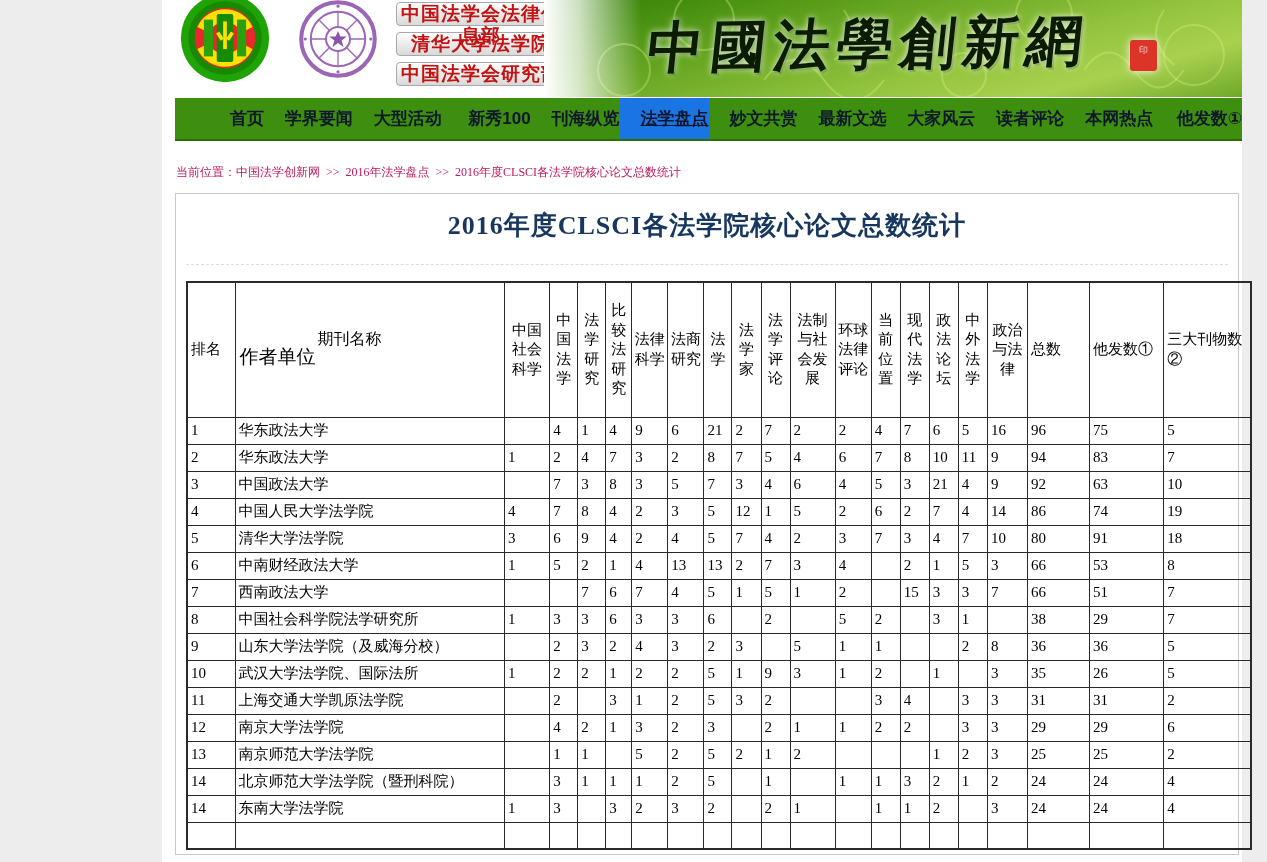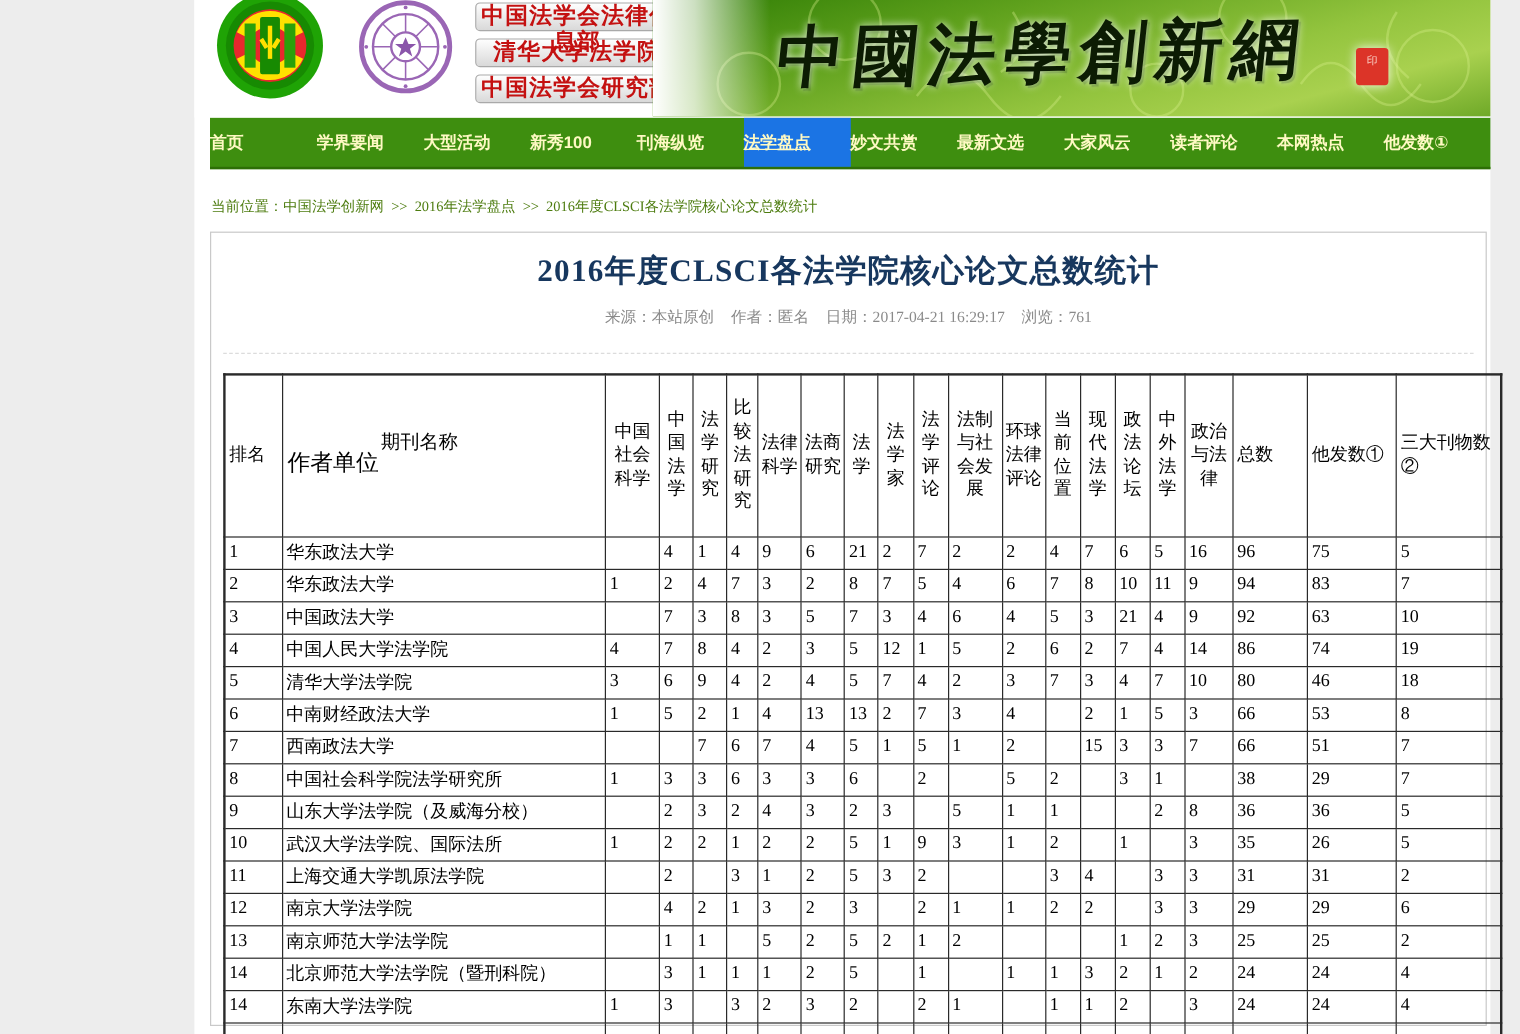--- a/index.html
+++ b/index.html
@@ -35,27 +35,27 @@
   .seal {
     position:absolute; right:85px; top:40px; width:27px; height:31px;
     background:#dc3428; border-radius:3px; box-shadow:0 0 9px rgba(255,255,255,0.9);
     color:rgba(255,235,225,0.85); font-size:9px; line-height:10px; text-align:center; padding-top:5px;
   }
 
   
   .nav { display:flex; margin-left:13px; width:1067px; height:43px;
     background:#3e8e0f; border-bottom:2px solid #2d6f06; }
   .nav-item {
-    flex:1; text-align:left; line-height:41px; color:#fef9c3; font-size:14px; font-weight:bold;
+    flex:1; text-align:right; line-height:41px; color:#0f172a; font-size:17px; font-weight:bold;
     font-family:"Liberation Sans","DejaVu Sans",sans-serif; cursor:pointer; white-space:nowrap;
   }
   .nav-item.active { background:#1b74e4;text-decoration:underline; }
 
   
-  .breadcrumb { margin:23px 0 0 14px; font-size:12px; color:#4d7c0f; }
+  .breadcrumb { margin:23px 0 0 14px; font-size:12px; color:#be185d; }
   .crumb-sep { margin:0 6px; }
   .crumb-link { cursor:pointer; }
 
   
   .article { margin:12px 0 0 13px; width:1064px; height:662px;
     border:1px solid #c9c9c9; background:#fff; padding-top:14px; overflow:visible; }
   .article-title { text-align:center; color:#17375e; font-size:26px; font-weight:bold; letter-spacing:1px; }
   .article-meta { text-align:center; color:#8a8a8a; font-size:13px; margin-top:12px; }
   .article-meta span.meta-pair { margin:0 7px; }
   .dashed-sep { border-top:1px dashed #dcdcdc; margin:21px 10px 0 10px; }
@@ -154,21 +154,20 @@
       <div class="nav-item">本网热点</div>
       <div class="nav-item">他发数①</div>
     </div>
 
   <div class="breadcrumb">
     <span>当前位置：</span><span id="crumb-items"><span class="crumb-link">中国法学创新网</span><span class="crumb-sep">&gt;&gt;</span><span class="crumb-link">2016年法学盘点</span><span class="crumb-sep">&gt;&gt;</span><span class="crumb-link">2016年度CLSCI各法学院核心论文总数统计</span></span>
   </div>
 
   <div class="article">
     <div class="article-title">2016年度CLSCI各法学院核心论文总数统计</div>
-    <div class="article-meta"><span class="meta-pair">来源：本站原创</span><span class="meta-pair">作者：匿名</span><span class="meta-pair">日期：2017-04-21 16:29:17</span><span class="meta-pair">浏览：761</span></div>
     <div class="dashed-sep"></div>
 
     <table class="stats">
       <colgroup id="cols">
           <col style="width: 48px;">
           <col style="width: 269px;">
           <col style="width: 45px;">
           <col style="width: 28px;">
           <col style="width: 28px;">
           <col style="width: 26px;">
@@ -322,21 +321,21 @@
             <td>7</td>
             <td>4</td>
             <td>2</td>
             <td>3</td>
             <td>7</td>
             <td>3</td>
             <td>4</td>
             <td>7</td>
             <td>10</td>
             <td>80</td>
-            <td>46</td>
+            <td>91</td>
             <td>18</td>
           </tr>
           <tr>
             <td>6</td>
             <td>中南财经政法大学</td>
             <td>1</td>
             <td>5</td>
             <td>2</td>
             <td>1</td>
             <td>4</td>

